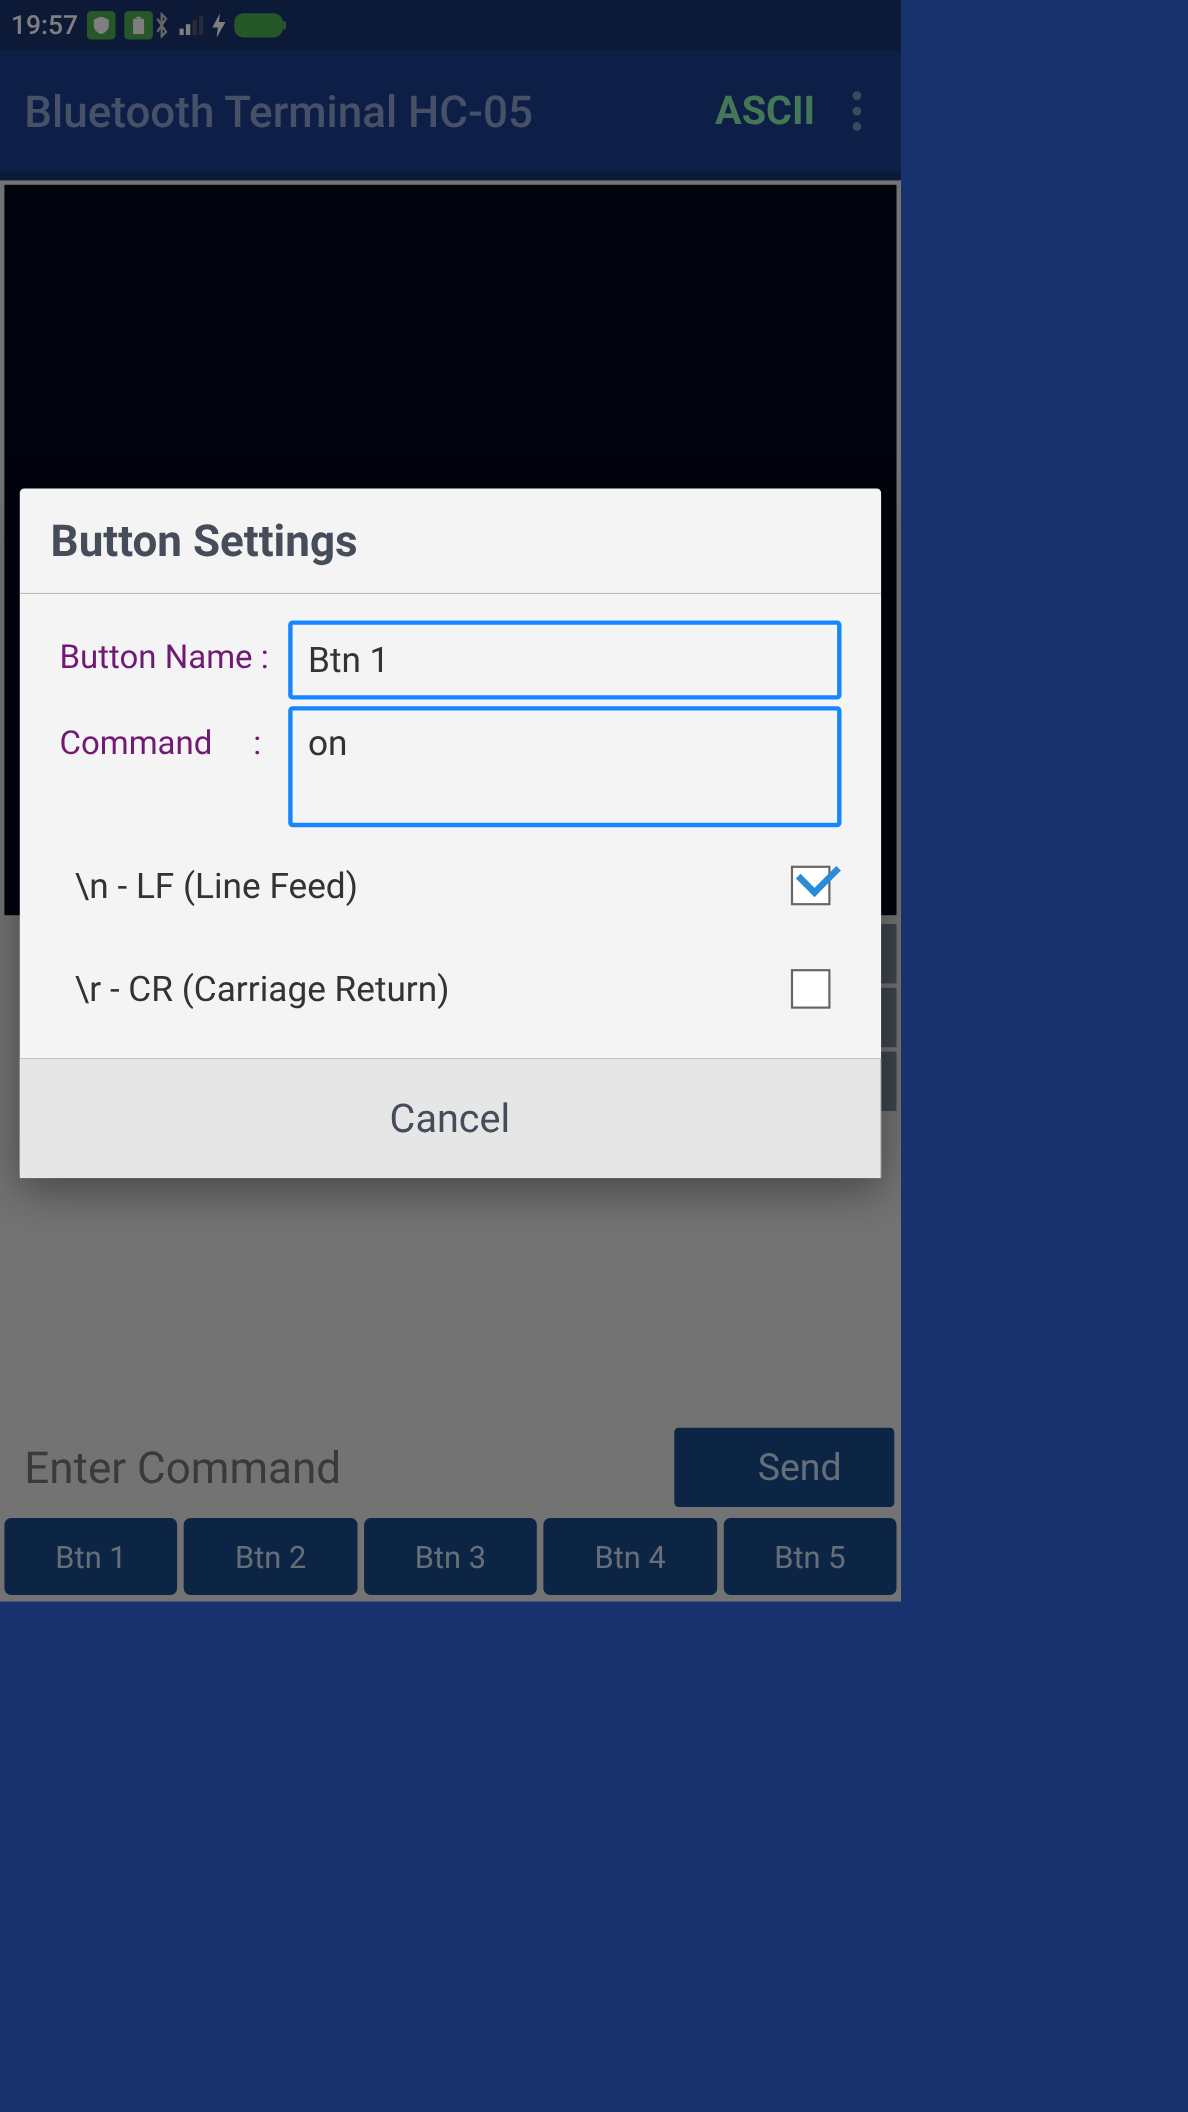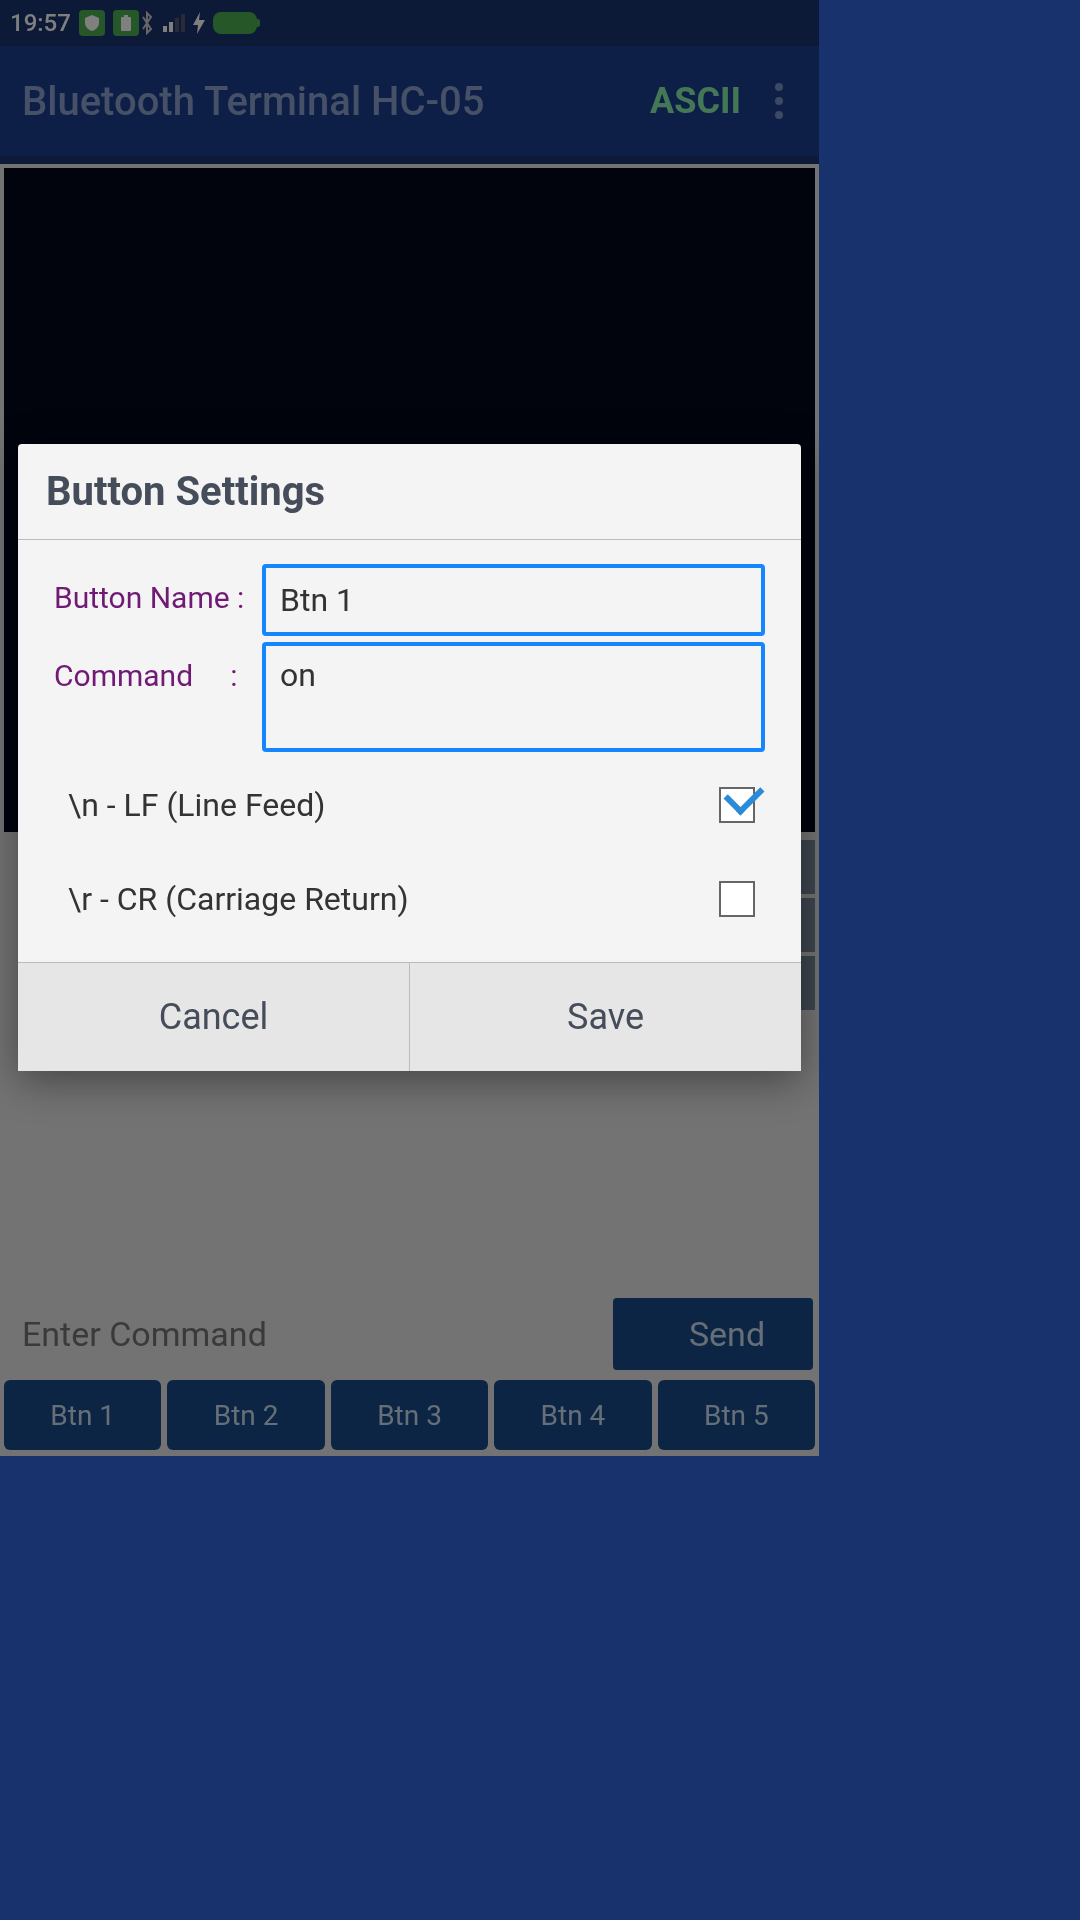--- a/index.html
+++ b/index.html
@@ -139,21 +139,21 @@
       left: 14px;
       right: 6px;
       display: flex;
       gap: 6px;
     }
     .input-field {
       flex: 1;
       height: 72px;
       background: transparent;
       border: none;
-      font-size: 34px;
+      font-size: 40px;
       color: #4d7c0f;
       padding: 0 8px;
     }
     .send-button {
       width: 200px;
       height: 72px;
       background: #1a4a8a;
       color: #ccddee;
       font-size: 34px;
       border: none;
@@ -374,15 +374,14 @@
     </div>
 
     <div class="check-row">
       <div class="check-label">\r - CR (Carriage Return)</div>
       <div class="checkbox"></div>
     </div>
 
   </div>
   <div class="dialog-actions">
     <button class="dialog-btn">Cancel</button>
-    <button class="dialog-btn">Save</button>
   </div>
 </div>
 
 </body></html>

